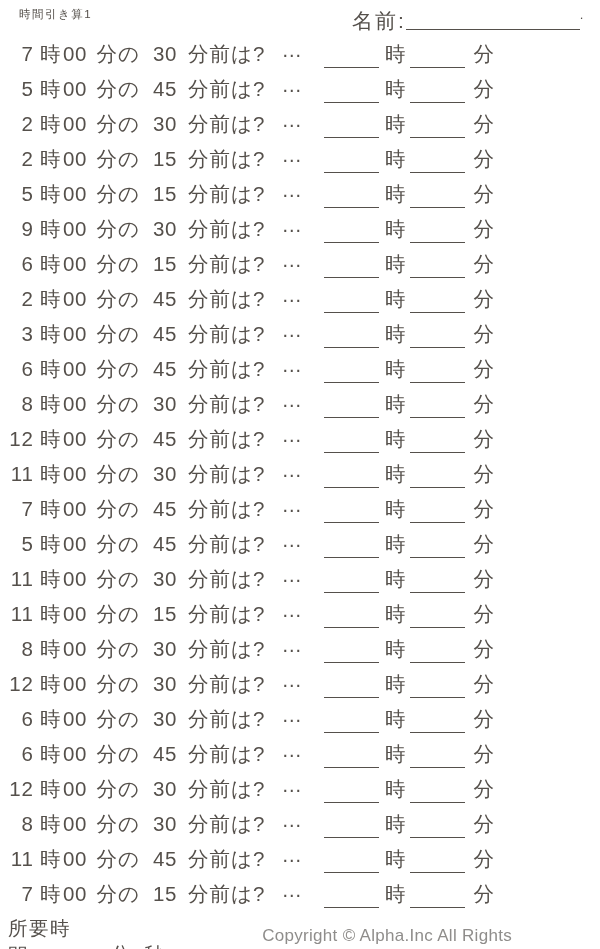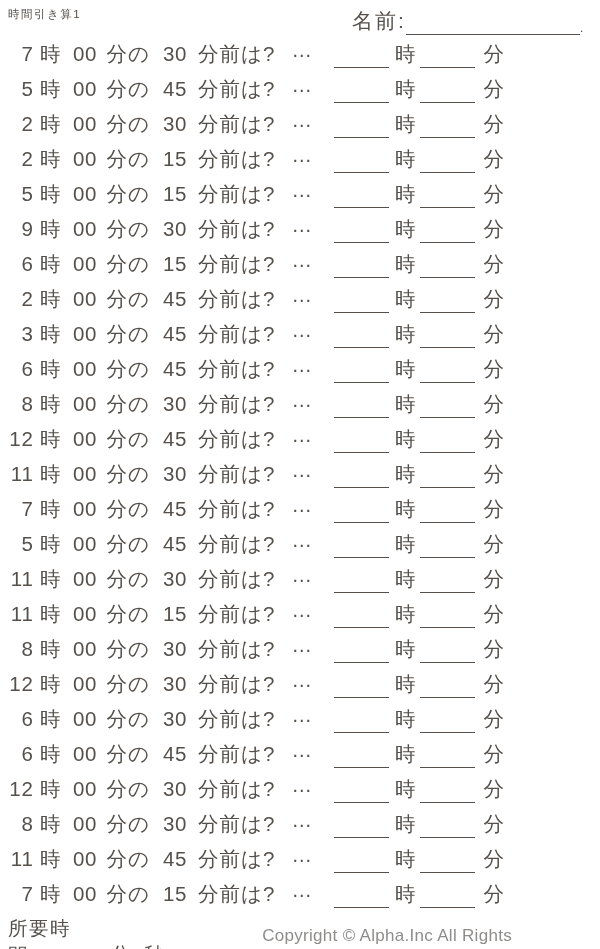--- a/index.html
+++ b/index.html
@@ -12,45 +12,45 @@
   body{
     width:600px;height:949px;
     background:var(--bg);
     color:var(--ink);
     font-family:"Liberation Sans","DejaVu Sans",sans-serif;
     font-weight:300;
     position:relative;
     overflow:hidden;
   }
   .worksheet-title{
-    position:absolute;left:8px;top:7px;
+    position:absolute;left:19px;top:7px;
     font-size:11.5px;letter-spacing:1.5px;text-align:right;
   }
   .name-block{
     position:absolute;top:7px;left:352px;
-    display:flex;align-items:flex-end;
+    display:flex;
     font-size:21px;letter-spacing:2px;
   }
   .name-blank{
     width:174px;height:23px;
     border-bottom:1.7px solid var(--ink);
   }
   .name-dot{font-size:13px;letter-spacing:0;}
   .problems{position:absolute;top:43px;left:0;width:600px;}
   .row{
     height:35px;
     display:flex;align-items:flex-start;
     padding-left:6px;
     font-size:20.5px;line-height:22px;
     letter-spacing:1px;
     white-space:nowrap;
   }
   .hour{width:28px;text-align:right;}
   .u-hour{margin-left:6px;}
-  .zero{margin-left:10px;width:27px;text-align:center;letter-spacing:0.5px;}
+  .zero{margin-left:0;width:27px;text-align:center;letter-spacing:0.5px;}
   .minno{margin-left:8px;}
   .mins{margin-left:13px;width:27px;text-align:left;letter-spacing:0.5px;}
   .before{margin-left:8px;}
   .dots{margin-left:16px;position:relative;top:-4px;letter-spacing:0;}
   .blank{
     width:55px;height:25px;
     border-bottom:1.7px solid var(--ink);
   }
   .blank.first{margin-left:22px;}
   .blank.second{margin-left:4px;}

